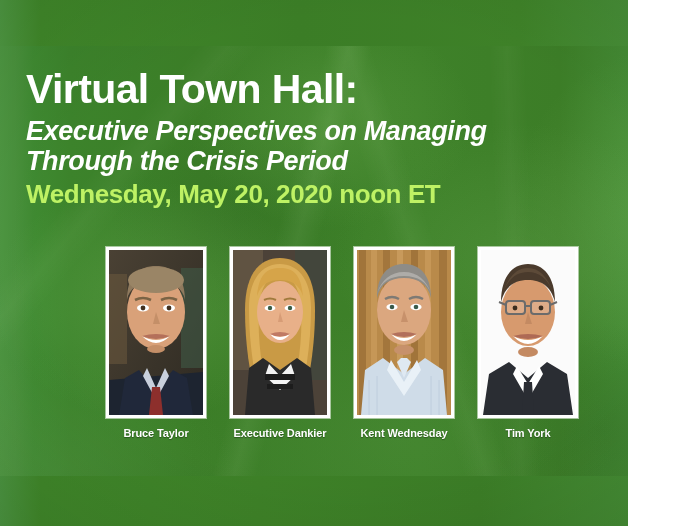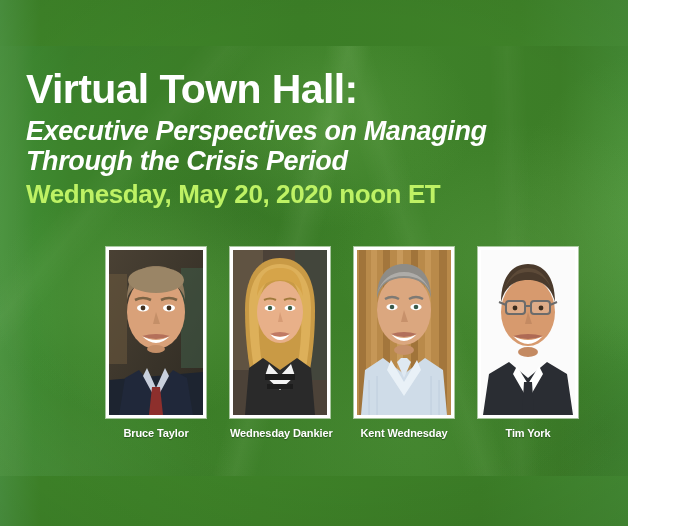--- a/index.html
+++ b/index.html
@@ -248,21 +248,21 @@
             <path d="M47 62 L45 72 L50 72 Z" fill="#d79c76"></path>
             <path d="M37 84 Q47 96 57 84 Q47 90 37 84 Z" fill="#ffffff"></path>
             <path d="M37 84 Q47 80 57 84 Q47 89 37 84 Z" fill="#c07a64"></path>
             <path d="M30 108 L47 120 L64 108 L78 118 L82 165 L12 165 L16 118 Z" fill="#2a2a2a"></path>
             <path d="M36 114 L47 126 L58 114 L62 126 L47 140 L32 126 Z" fill="#f2f2f2"></path>
             <path d="M32 124 L62 124 L62 130 L32 130 Z" fill="#1c1c1c"></path>
             <path d="M34 134 L60 134 L60 139 L34 139 Z" fill="#1c1c1c"></path>
           </svg>
         </div>
       </div>
-      <div class="sp-name">Wednesday Dankier</div>
+      <div class="sp-name">Executive Dankier</div>
     </div>
 
     <div class="speaker">
       <div class="photo-frame">
         <div class="photo">
           <svg viewBox="0 0 94 165" aria-hidden="true">
             <rect width="94" height="165" fill="#b98a4a"></rect>
             <g opacity=".5">
               <rect x="2" y="0" width="7" height="165" fill="#8a5f2c"></rect>
               <rect x="14" y="0" width="6" height="165" fill="#d3a465"></rect>

